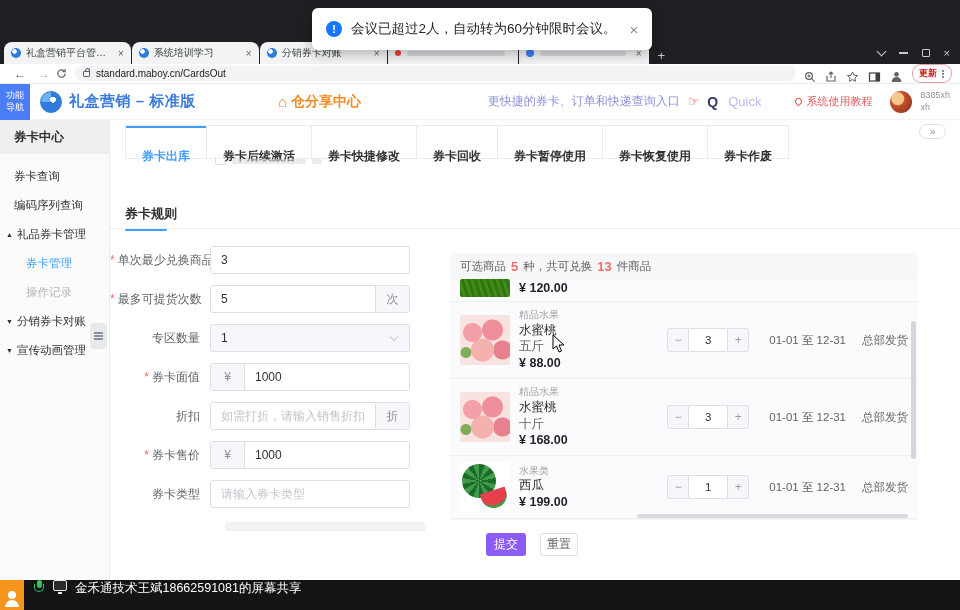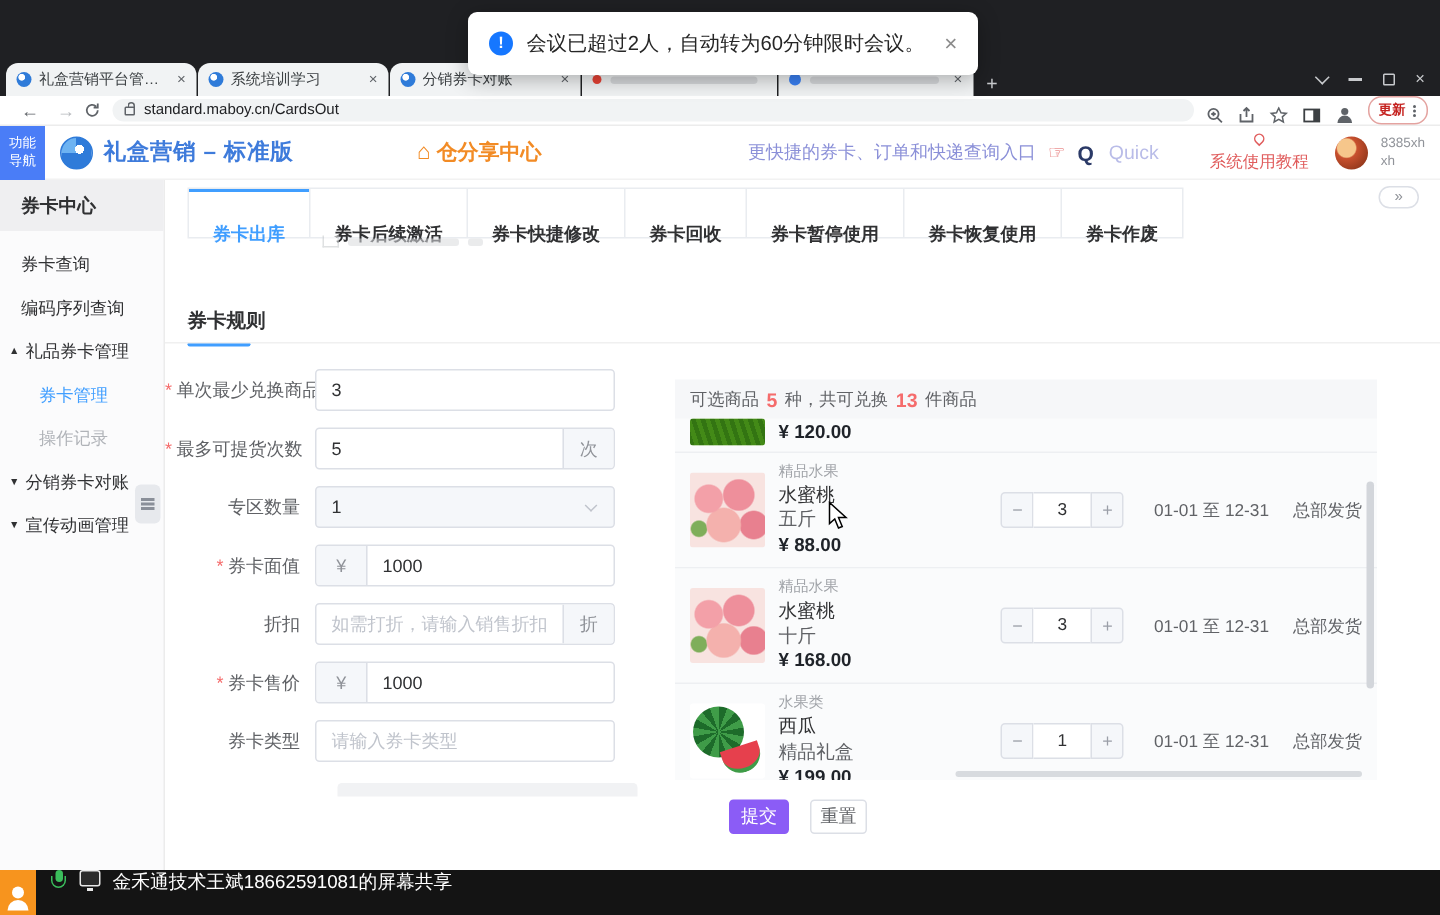--- a/index.html
+++ b/index.html
@@ -45,21 +45,21 @@
   .navbox{width:30px;height:36px;background:#4a7df7;color:#fff;font-size:9px;display:flex;flex-direction:column;align-items:center;justify-content:center;line-height:1.25;flex:0 0 auto;}
   .logo{width:22px;height:22px;border-radius:50%;background:radial-gradient(circle at 60% 38%,#fff 0 3px,transparent 3px),conic-gradient(#2f7bd9 0 75%,#6db3f2 75%);margin:0 7px 0 10px;border:1px solid #2f7bd9;flex:0 0 auto;}
   .brand{font-size:15px;font-weight:bold;color:#3e7bdb;letter-spacing:.5px;white-space:nowrap;text-align:right;}
   .share-center{position:absolute;left:278px;display:flex;align-items:center;color:#f28b25;font-weight:bold;font-size:14px;gap:4px;}
   .share-center .house{font-size:15px;font-weight:normal;}
   .hd-right{margin-left:auto;display:flex;align-items:center;gap:8px;padding-right:10px;}
   .quick-tip{font-size:12px;color:#8b90d8;white-space:nowrap;}
   .hand{color:#e05c5c;font-size:13px;}
   .quick-q{font-size:14px;font-weight:bold;color:#2b3a67;}
   .quick-w{font-size:13px;color:#b9bce8;margin-left:2px;}
-  .tut{display:flex;align-items:center;gap:4px;color:#e05c5c;font-size:11px;margin-left:26px;white-space:nowrap;flex-direction:column;}
+  .tut{display:flex;align-items:center;gap:4px;color:#e05c5c;font-size:11px;margin-left:26px;white-space:nowrap;}
   .pin{width:7px;height:7px;border:1.5px solid #e05c5c;border-radius:50% 50% 50% 0;transform:rotate(-45deg);}
   .avatar{width:22px;height:22px;border-radius:50%;background:radial-gradient(circle at 35% 35%,#f6c68b 0 6px,#c8502e 7px,#7a2d14);margin-left:10px;flex:0 0 auto;}
   .uname{font-size:9px;color:#909399;line-height:1.25;}
 
   
   .sidebar{position:absolute;left:0;top:120px;width:110px;bottom:30px;background:#fbfbfc;border-right:1px solid #ececec;}
   .side-title{height:34px;line-height:34px;background:#efeff1;font-size:12.5px;font-weight:bold;color:#303133;padding-left:14px;}
   .s-item{height:29px;display:flex;align-items:center;font-size:11.5px;color:#303133;padding-left:14px;gap:4px;}
   .s-item .car{font-size:7px;color:#303133;margin-left:-8px;}
   .s-item.child{padding-left:26px;}
@@ -403,21 +403,20 @@
         </div>
         <span class="p-date">01-01 至 12-31</span>
         <span class="p-del">总部发货</span>
       </div>
 
       <div class="p-row">
         <div class="pimg img-melon"></div>
         <div class="p-info">
           <div class="p-cat">水果类</div>
           <div class="p-name">西瓜</div>
-          <div class="p-spec">精品礼盒</div>
           <div class="p-price">¥ 199.00</div>
         </div>
         <div class="stepper">
           <span class="st-btn minus">−</span>
           <span class="st-val">1</span>
           <span class="st-btn plus">+</span>
         </div>
         <span class="p-date">01-01 至 12-31</span>
         <span class="p-del">总部发货</span>
       </div>

